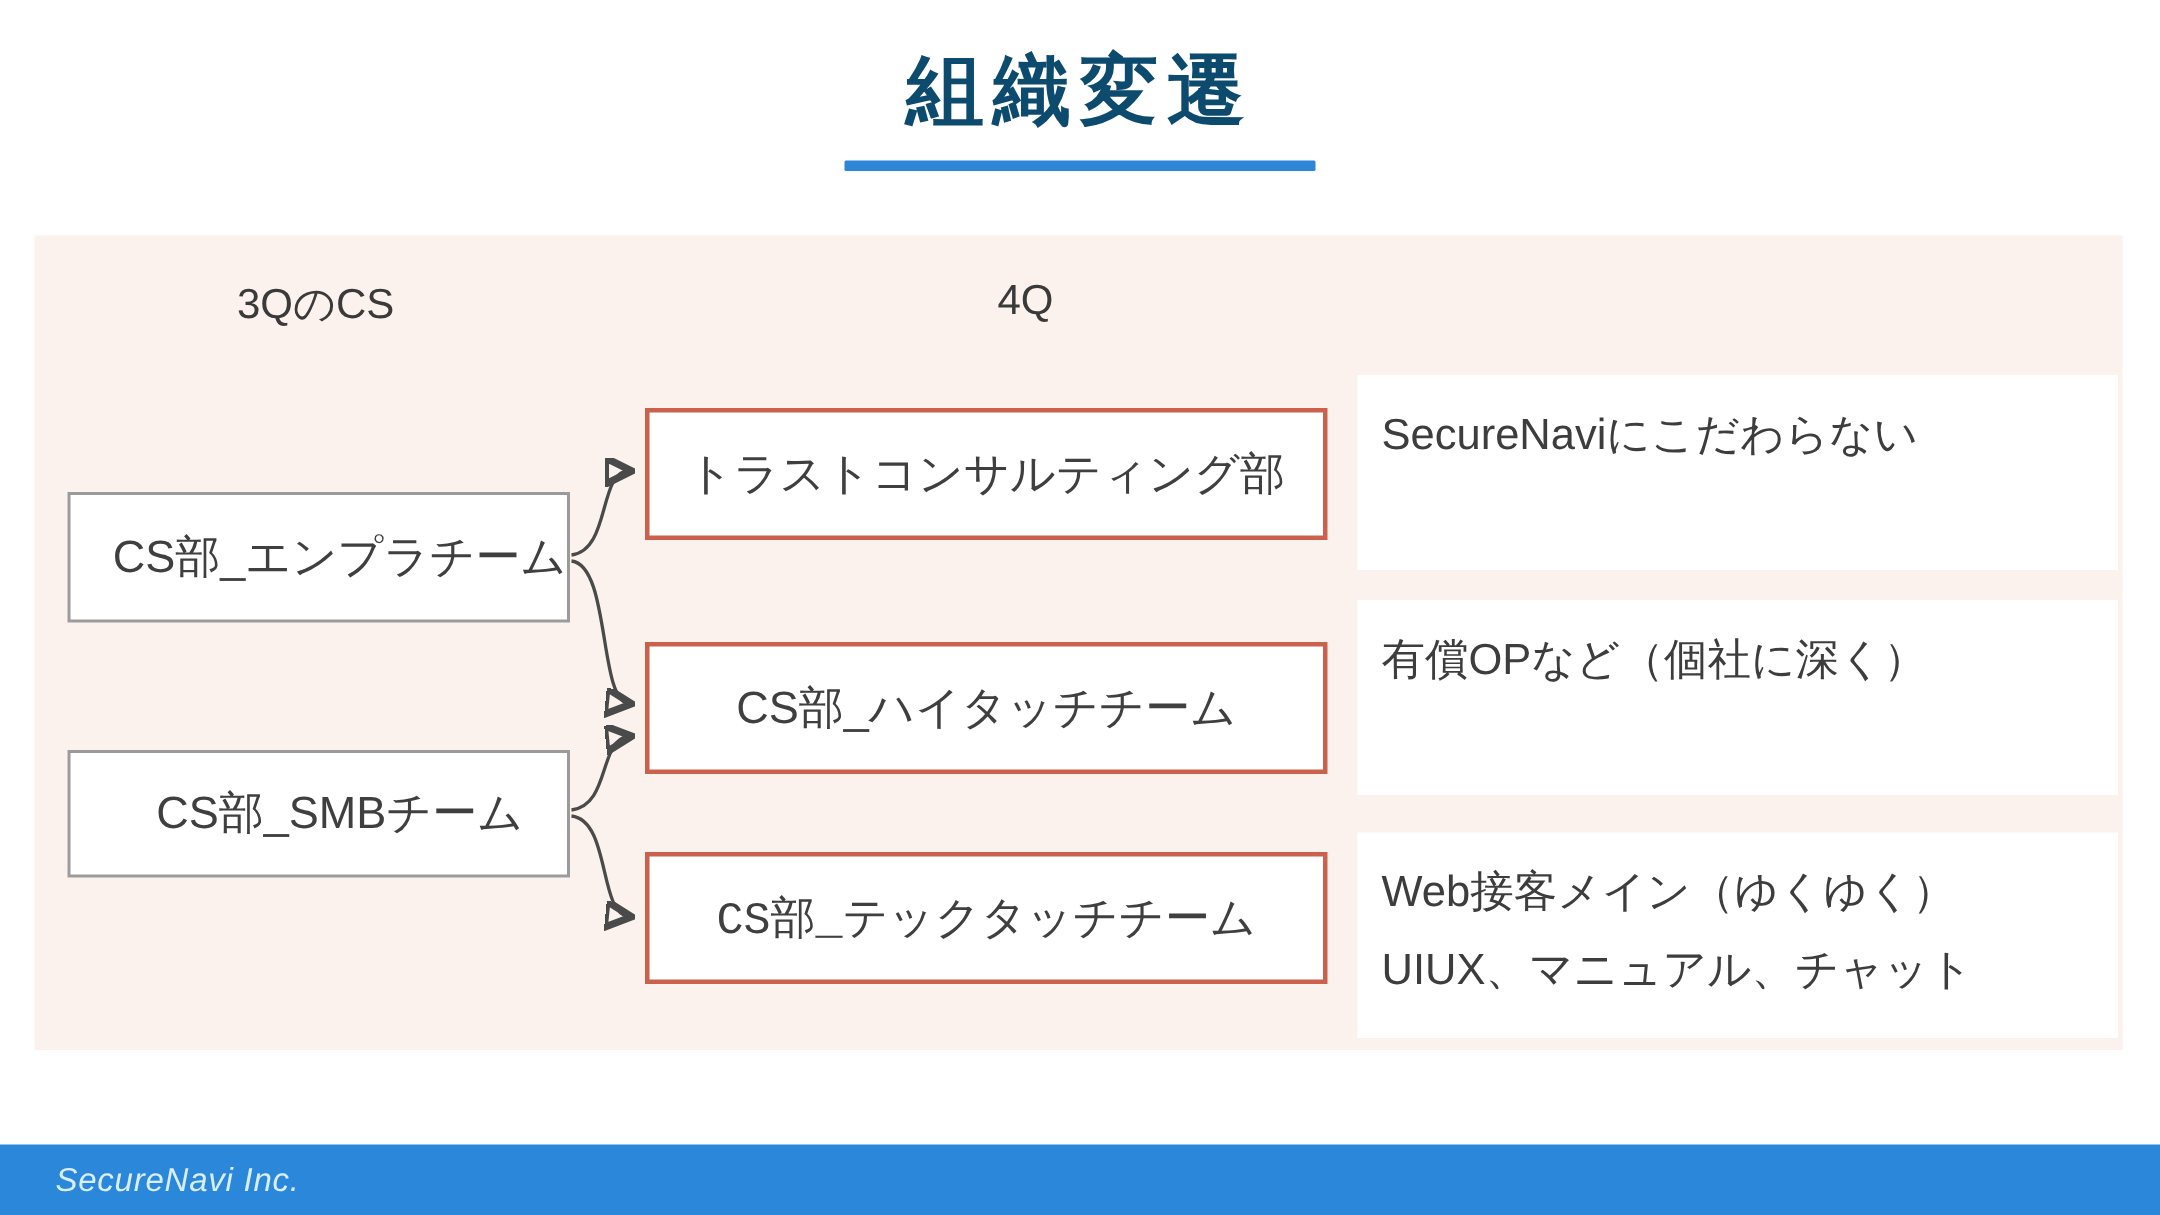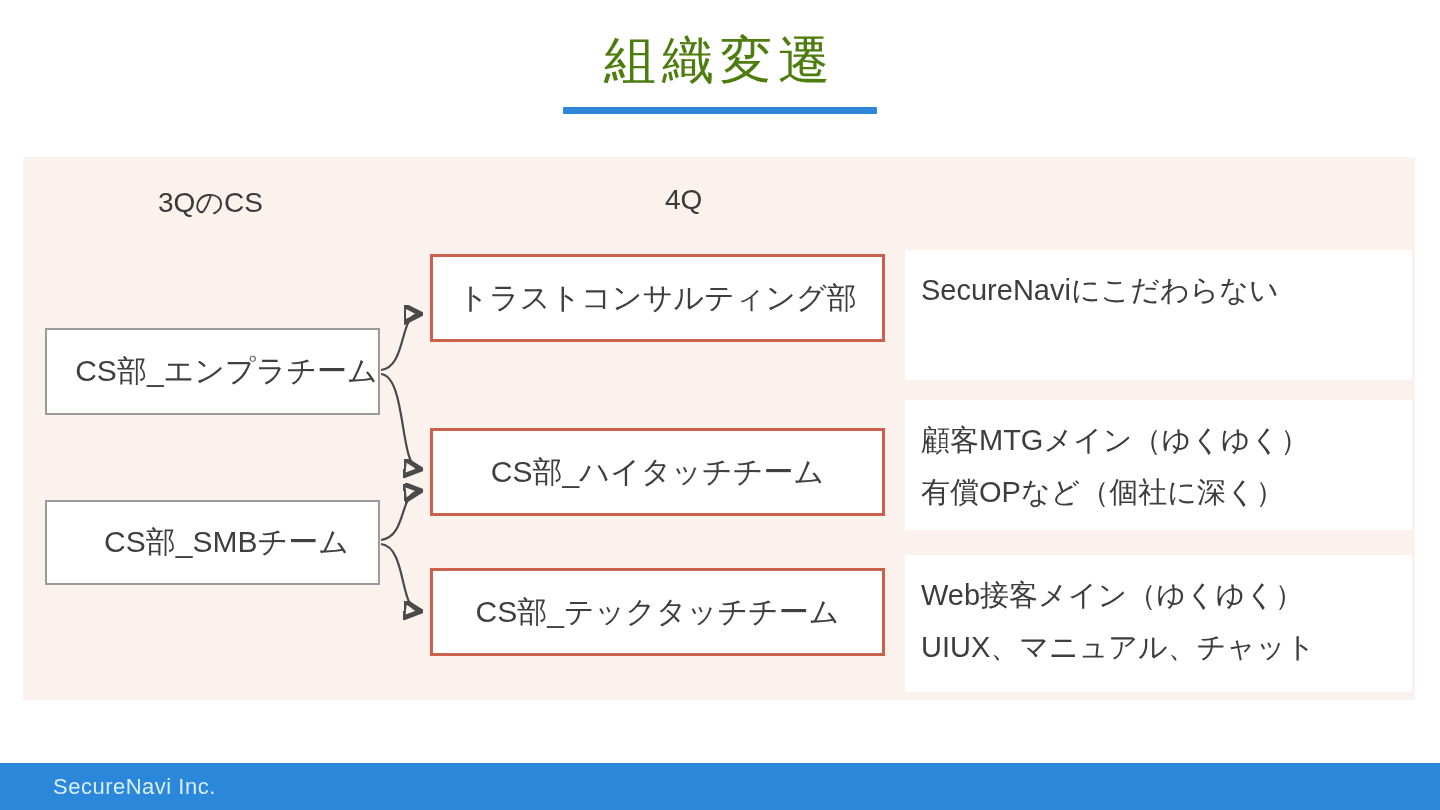--- a/index.html
+++ b/index.html
@@ -7,21 +7,21 @@
     width:1440px;height:810px;position:relative;overflow:hidden;
     background:#ffffff;
     font-family:"Liberation Sans","DejaVu Sans",sans-serif;
     --accent-red:#cb604c;
     --accent-blue:#2e86d8;
     --panel-bg:#fbf2ee;
     --arrow:#4a4a4a;
   }
   .title{
     position:absolute;top:26px;left:0;width:100%;
-    text-align:center;font-size:52px;font-weight:normal;color:#4d7c0f;
+    text-align:center;font-size:52px;font-weight:bold;color:#0c4a6e;
     letter-spacing:6px;margin:0;
   }
   .title-underline{
     position:absolute;top:107px;left:563px;width:314px;height:7px;
     background:var(--accent-blue);border-radius:1px;
   }
   .panel{
     position:absolute;left:23px;top:157px;width:1392px;height:543px;
     background:var(--panel-bg);
   }
@@ -33,39 +33,39 @@
   .node{
     position:absolute;background:#ffffff;display:flex;
     align-items:center;justify-content:center;
     font-size:30px;color:#3f3f3f;white-space:nowrap;
     box-sizing:border-box;
   }
   .src-box{border:2px solid #9b9b9b;left:22px;width:335px;height:87px;padding-left:28px;}
   .src-box.s0{top:171px;}
   .src-box.s1{top:343px;height:85px;}
   .tgt-box{border:3px solid var(--accent-red);left:407px;width:455px;height:88px;}
-  .tgt-box.t0{top:97px;}
+  .tgt-box.t0{top:115px;}
   .tgt-box.t1{top:271px;}
-  .tgt-box.t2{top:411px;}
+  .tgt-box.t2{top:411px;font-family:Liberation Mono, monospace;}
   .desc-box{
     position:absolute;left:882px;width:507px;background:#ffffff;
     font-size:29px;color:#3d3d3d;line-height:52px;
     padding:14px 0 0 16px;box-sizing:border-box;white-space:nowrap;
   }
   .desc-box.d0{top:93px;height:130px;}
   .desc-box.d1{top:243px;height:130px;}
   .desc-box.d2{top:398px;height:137px;}
   .arrows{position:absolute;left:0;top:0;width:1392px;height:543px;pointer-events:none;}
   .arrows path{fill:none;stroke:var(--arrow);stroke-width:2.2px;}
   .footer{
     position:absolute;left:0;top:763px;width:100%;height:47px;
     background:#2b87d9;display:flex;align-items:center;
   }
   .footer span{
-    margin-left:53px;font-size:22px;color:#d9eefb;letter-spacing:.5px;
+    margin-left:37px;font-size:22px;color:#d9eefb;letter-spacing:.5px;font-style:italic;
   }
 </style>
 </head>
 <body style="--accent-red: #cb604c; --accent-blue: #2e86d8; --panel-bg: #fbf2ee; --arrow: #4a4a4a;">
 
 <h1 class="title">組織変遷</h1>
 <div class="title-underline"></div>
 
 <div class="panel">
 
@@ -76,21 +76,20 @@
   <div class="node src-box s1">CS部_SMBチーム</div>
 
   <div class="node tgt-box t0">トラストコンサルティング部</div>
   <div class="node tgt-box t1">CS部_ハイタッチチーム</div>
   <div class="node tgt-box t2">CS部_テックタッチチーム</div>
 
   <div class="desc-box d0">
     <div>SecureNaviにこだわらない</div>
   </div>
   <div class="desc-box d1">
-    <div>顧客MTGメイン（ゆくゆく）</div>
     <div>有償OPなど（個社に深く）</div>
   </div>
   <div class="desc-box d2">
     <div>Web接客メイン（ゆくゆく）</div>
     <div>UIUX、マニュアル、チャット</div>
   </div>
 
   <svg class="arrows" viewBox="0 0 1392 543" xmlns="http://www.w3.org/2000/svg">
     <defs>
       <marker id="ah" markerWidth="9" markerHeight="9" refX="7" refY="4" orient="auto">

